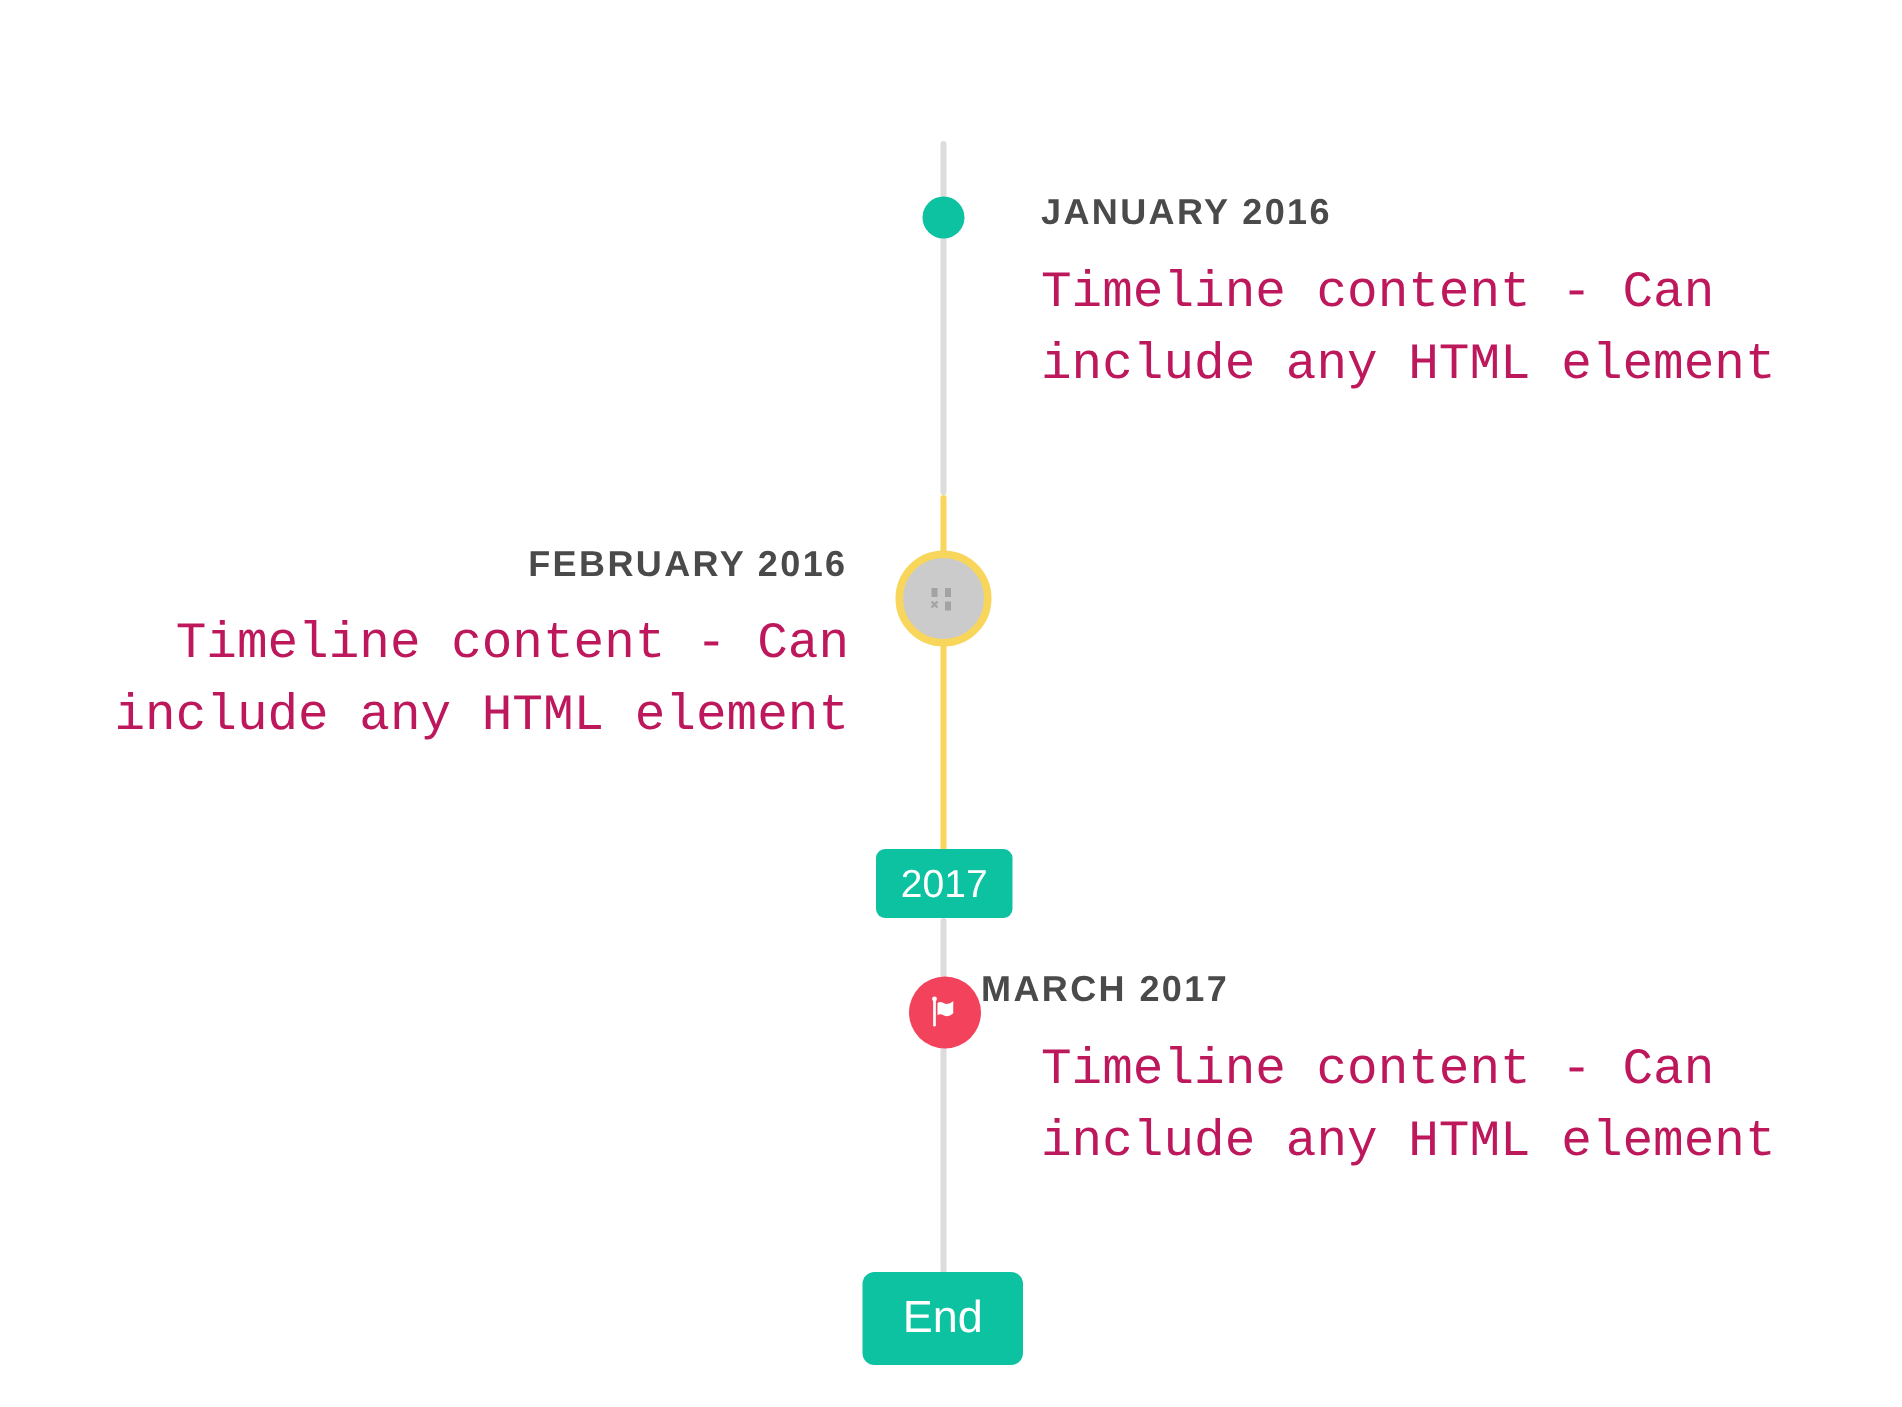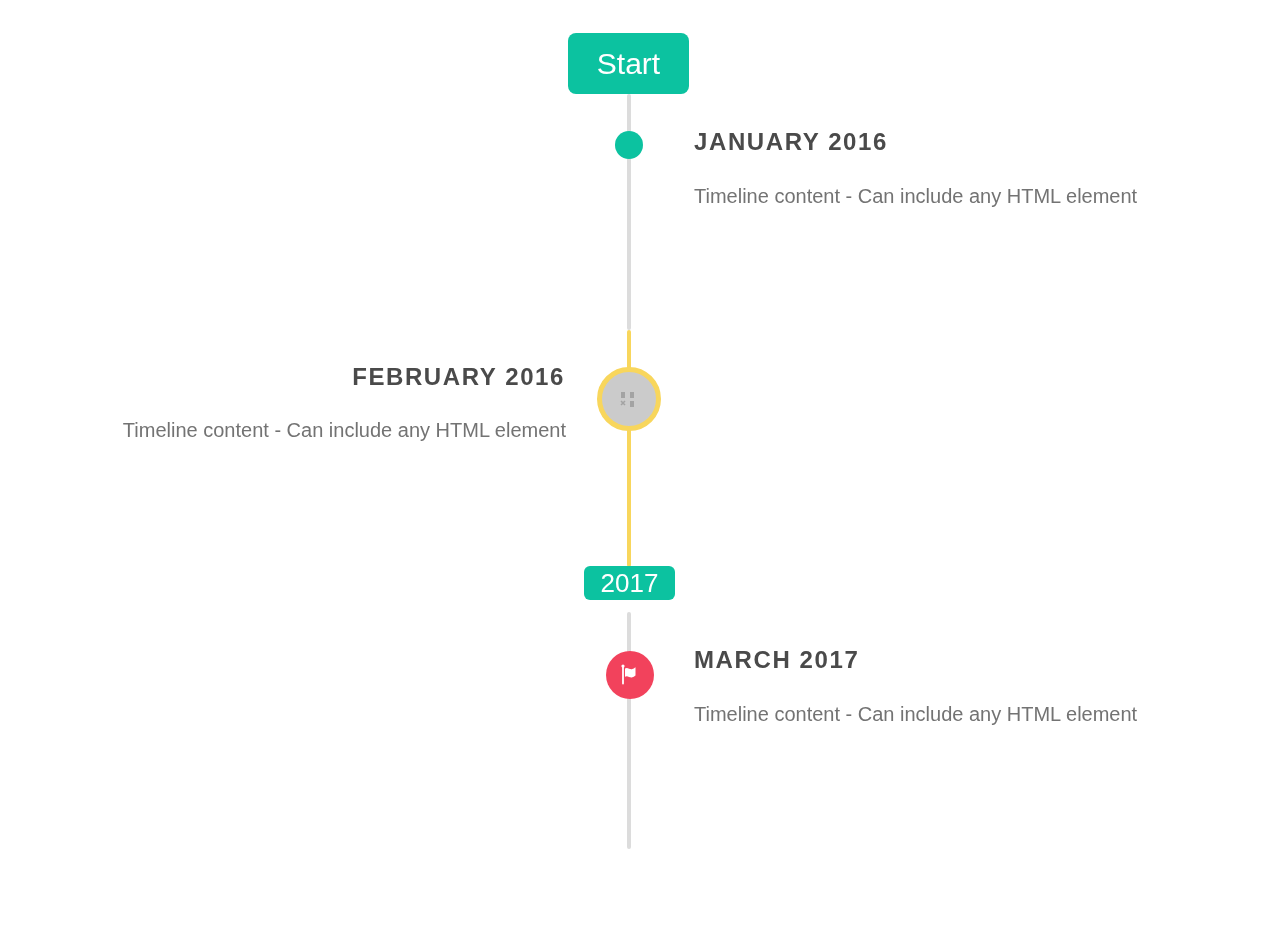--- a/index.html
+++ b/index.html
@@ -22,21 +22,21 @@
 
   
   .badge {
     position: absolute;
     background: #0cc2a0;
     color: #ffffff;
     display: flex; align-items: center; justify-content: center;
     box-sizing: border-box;
   }
   .badge-start { left: 568px; top: 33px;  width: 121px; height: 61px; border-radius: 8px; font-size: 30px; }
-  .badge-year  { left: 584px; top: 566px; width: 91px;  height: 34px; border-radius: 6px; font-size: 26px; }
+  .badge-year  { left: 584px; top: 566px; width: 91px;  height: 46px; border-radius: 6px; font-size: 26px; }
   .badge-end   { left: 575px; top: 848px; width: 107px; height: 62px; border-radius: 8px; font-size: 30px; }
 
   
   .marker { position: absolute; border-radius: 50%; box-sizing: border-box; }
   .marker-dot {
     left: 615px; top: 131px; width: 28px; height: 28px;
     background: #0cc2a0;
   }
   .marker-image {
     left: 597px; top: 367px; width: 64px; height: 64px;
@@ -54,45 +54,45 @@
   .entry-label {
     position: absolute;
     font-size: 24px; font-weight: 700;
     letter-spacing: 1.6px;
     color: #4a4a4a;
     line-height: 22px;
     white-space: nowrap;
   }
   .entry-content {
     position: absolute;
-    font-size: 20px;
-    color: #737373;
+    font-size: 34px;
+    color: #be185d;
     line-height: 48px;
     width: 524px;
+    font-family: Liberation Mono, monospace;
   }
   .label-jan { left: 694px; top: 131px; }
   .content-jan { left: 694px; top: 172px; text-align: left; }
   .label-feb { right: 703px; top: 366px; }
   .content-feb { left: 42px; top: 406px; text-align: right; }
-  .label-mar { left: 694px; top: 649px; }
+  .label-mar { left: 654px; top: 649px; }
   .content-mar { left: 694px; top: 690px; text-align: left; }
 
   .flag-svg { width: 24px; height: 24px; display: block; }
   .broken-img-svg { width: 18px; height: 20px; display: block; opacity: 0.85; }
 </style>
 </head>
 <body>
 
 <div class="stage">
 
   <div class="vline gray line-top"></div>
   <div class="vline yellow line-mid"></div>
   <div class="vline gray line-bottom"></div>
 
-  <div class="badge badge-start">Start</div>
 
   <div class="marker marker-dot"></div>
   <div class="entry-label label-jan">JANUARY 2016</div>
   <div class="entry-content content-jan">Timeline content - Can include any HTML element</div>
 
   <div class="marker marker-image">
     <span>
       <svg class="broken-img-svg" viewBox="0 0 18 20" xmlns="http://www.w3.org/2000/svg">
         <g fill="#9d9d9d">
           <rect x="1" y="3" width="4" height="6"></rect>
@@ -115,14 +115,15 @@
           <circle cx="5" cy="3" r="1.6"></circle>
           <rect x="4.1" y="3.4" width="1.8" height="18" rx="0.9"></rect>
           <path d="M7 5.6 c2.4 -1.9 4.6 1.1 6.9 0.6 c1.5 -0.3 2.6 -1.1 3.6 -1.9 v 8.2 c-1 0.8 -2.1 1.6 -3.6 1.9 c-2.3 0.5 -4.5 -2.5 -6.9 -0.6 z"></path>
         </g>
       </svg>
     </span>
   </div>
   <div class="entry-label label-mar">MARCH 2017</div>
   <div class="entry-content content-mar">Timeline content - Can include any HTML element</div>
 
+  <div class="badge badge-end">End</div>
 
 </div>
 
 </body></html>

